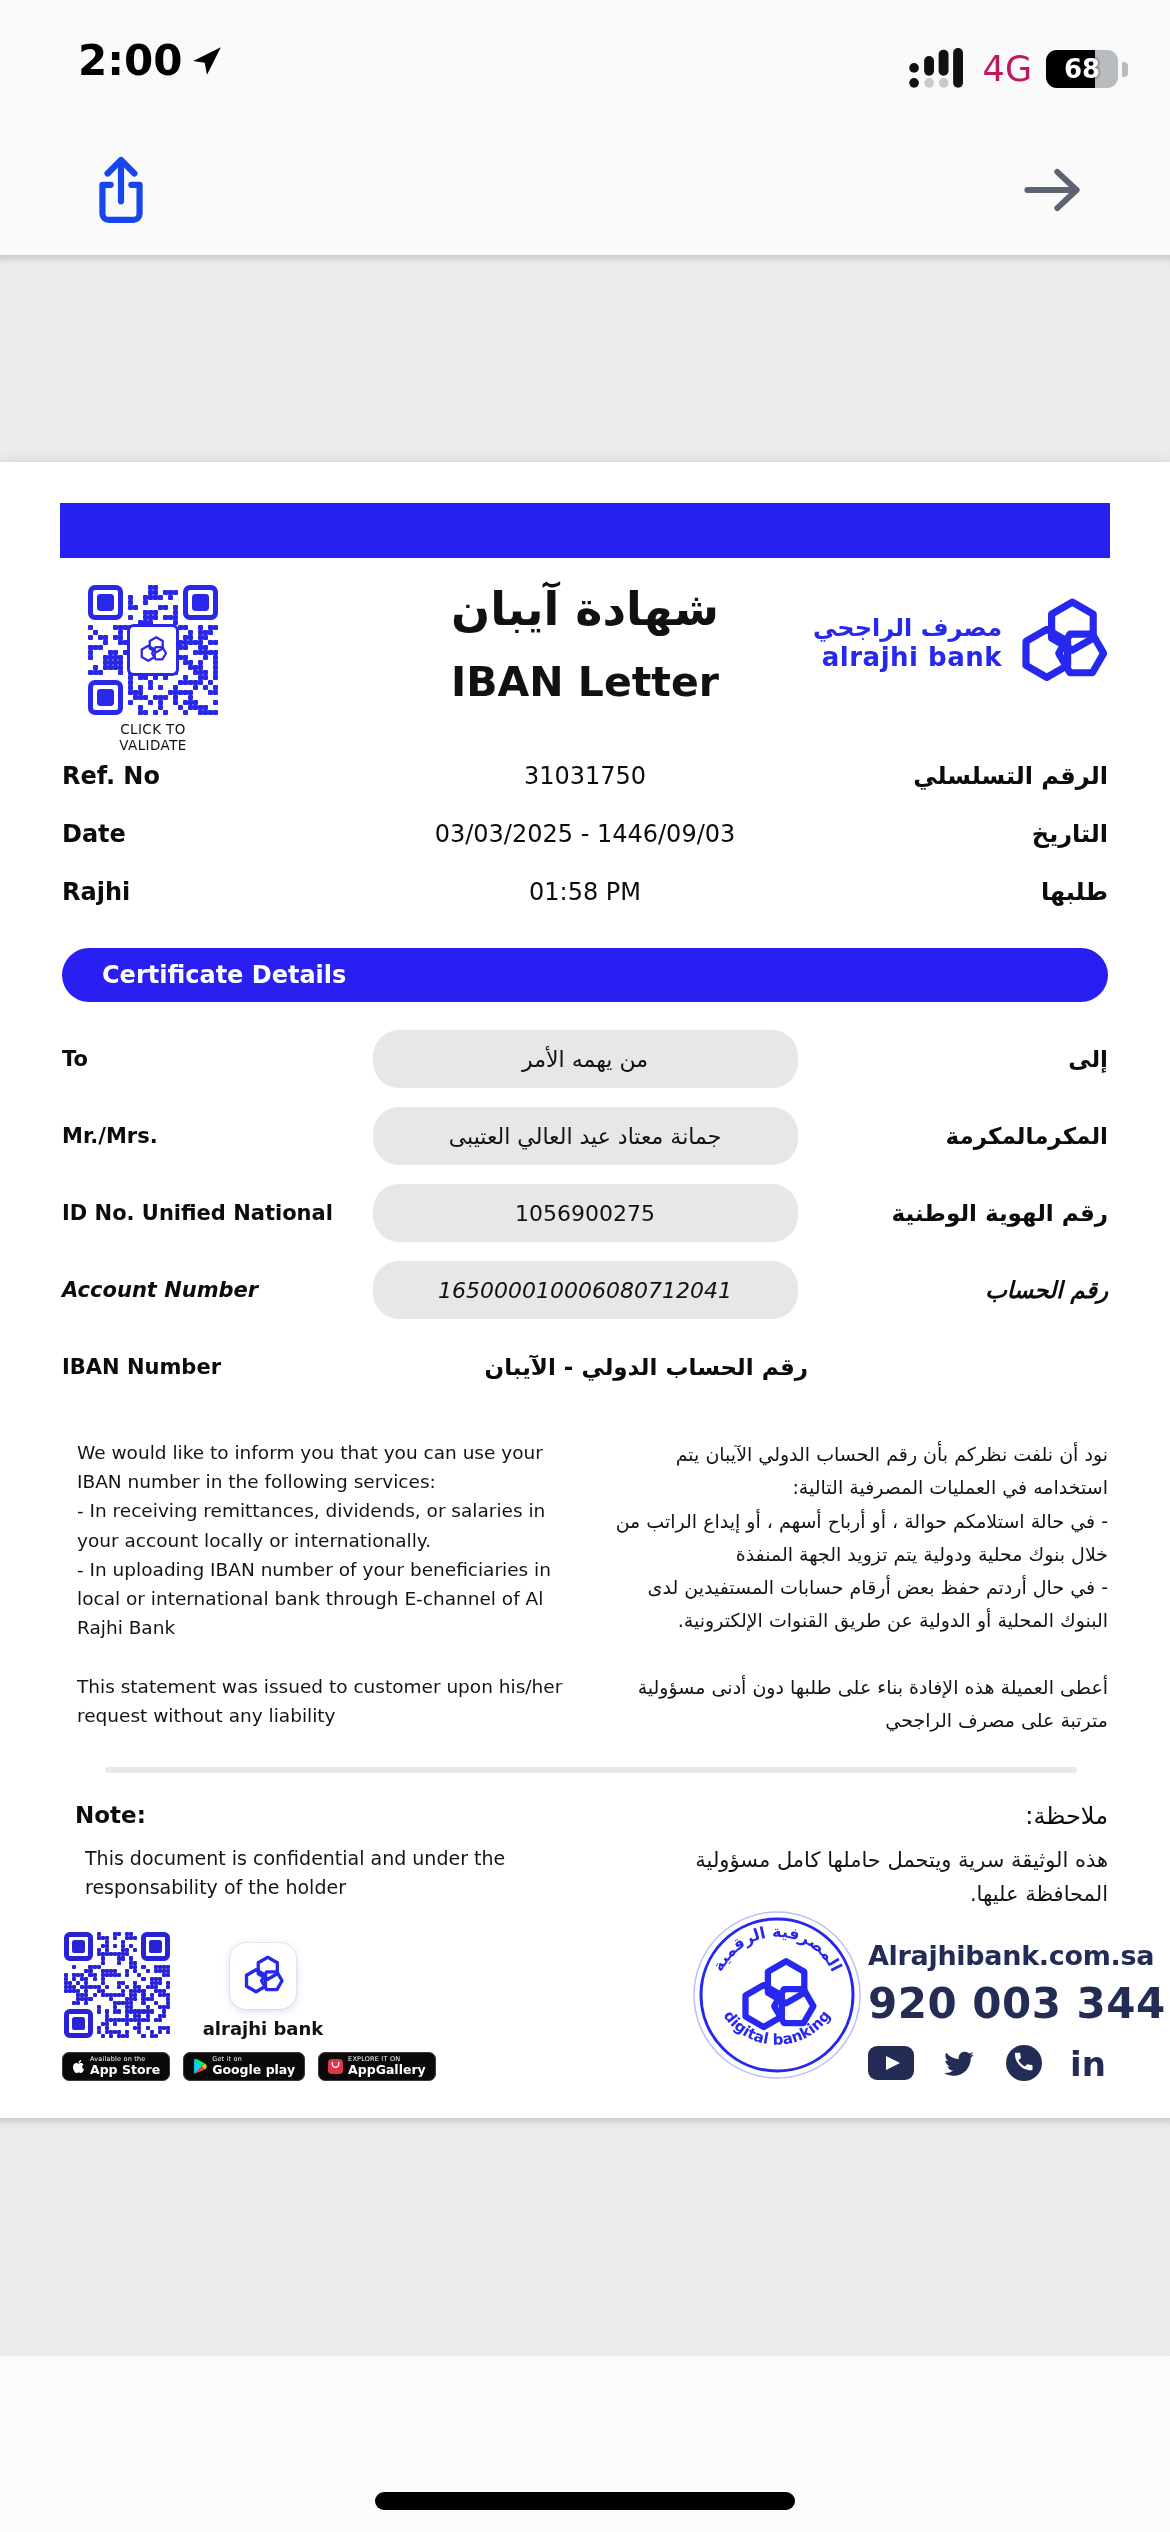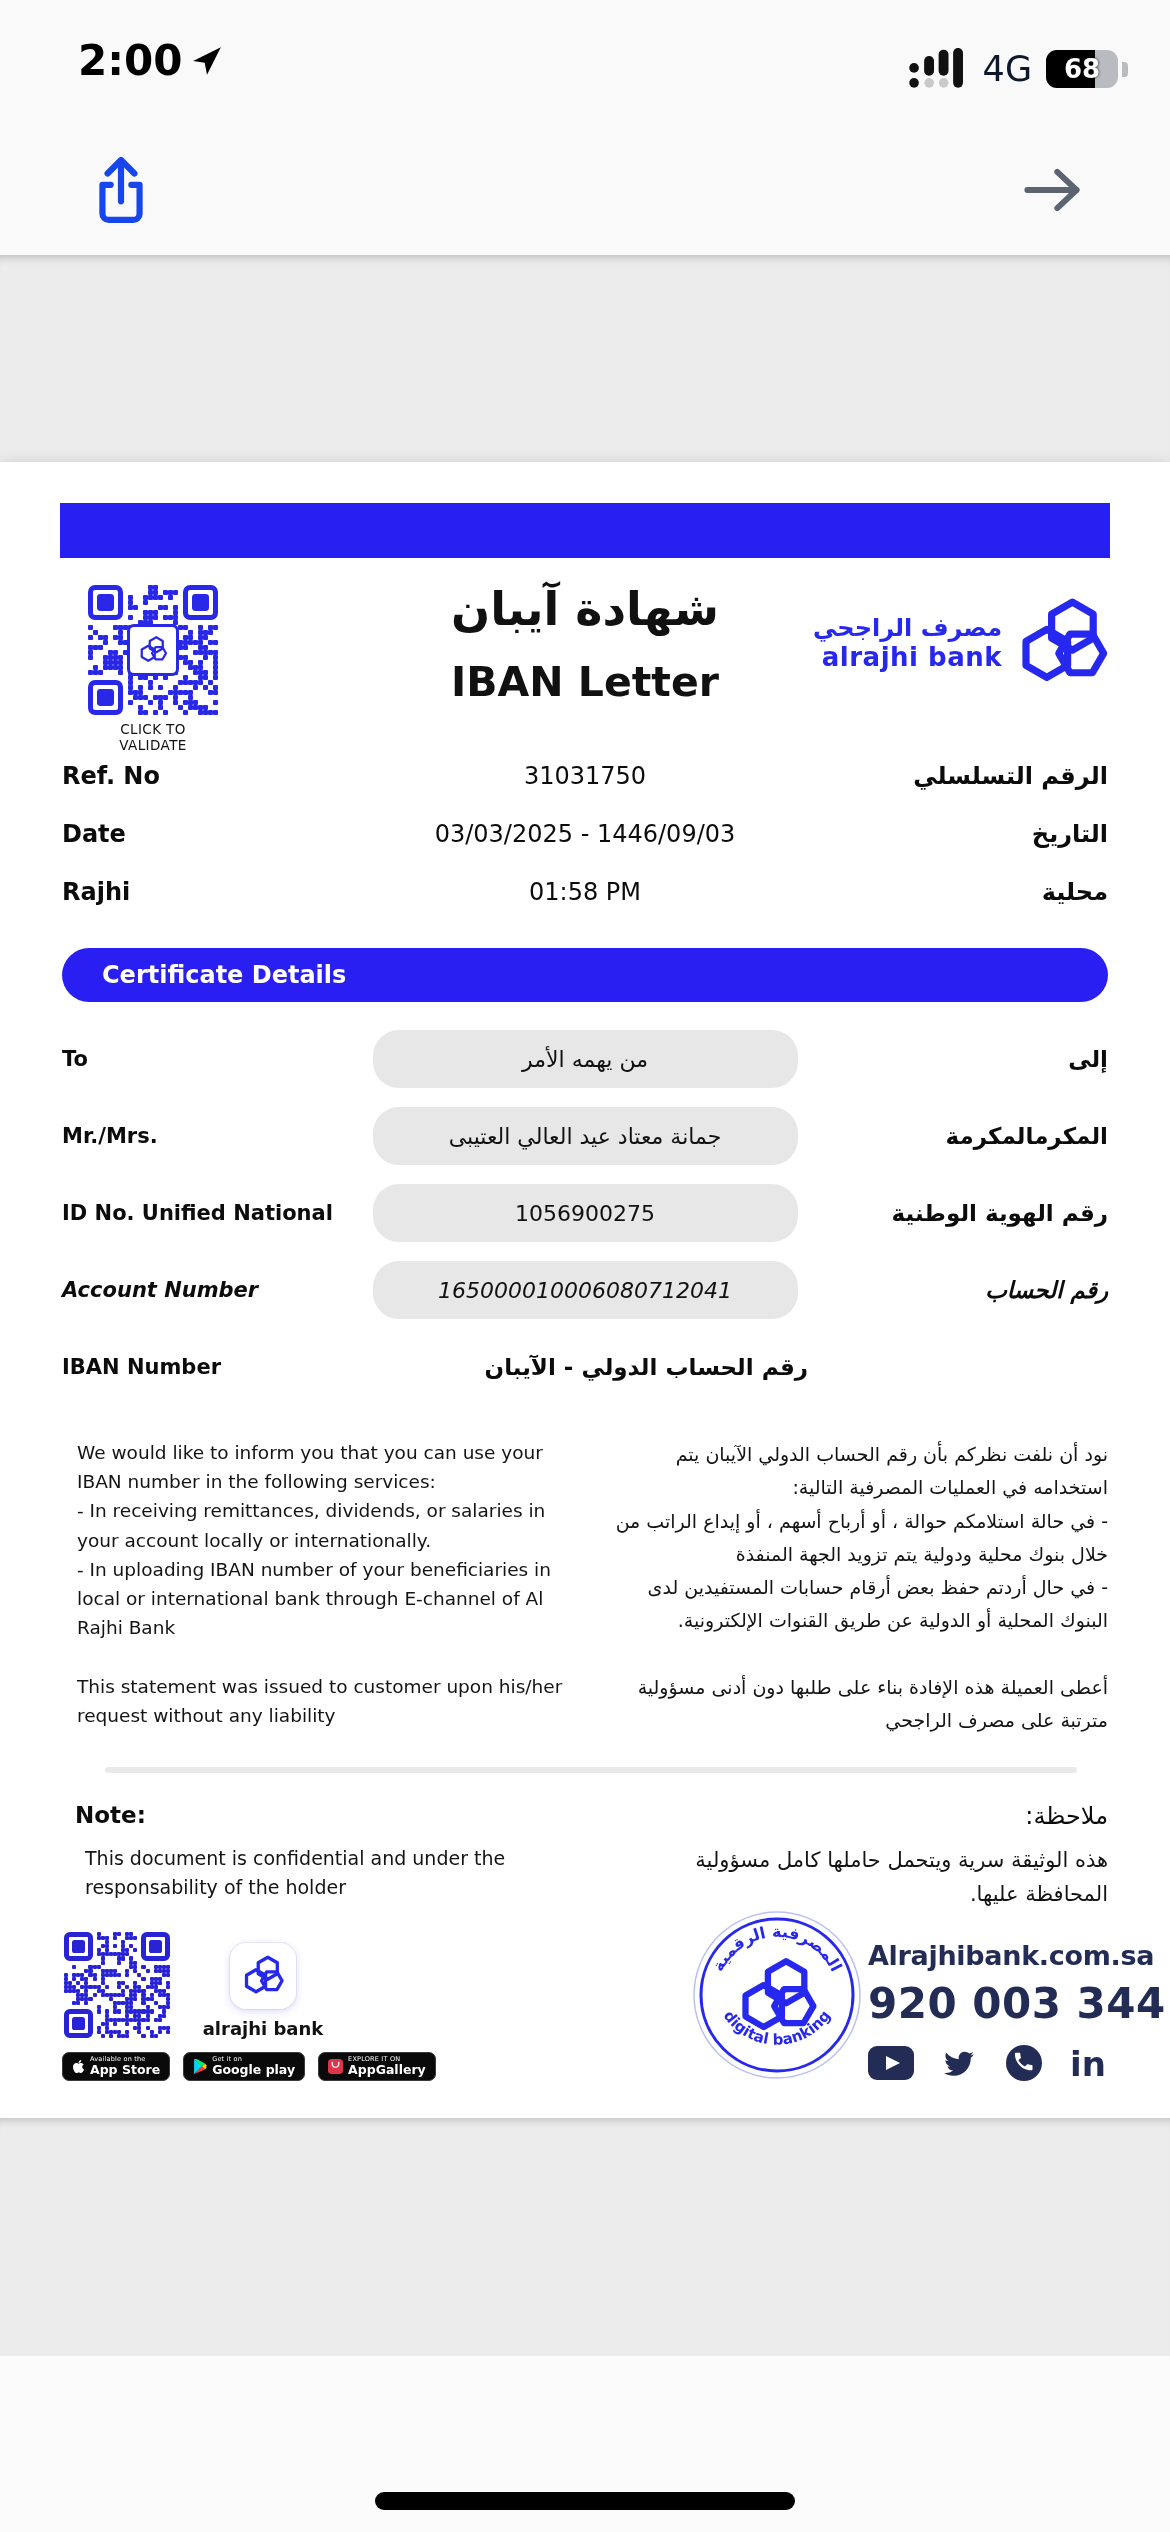--- a/index.html
+++ b/index.html
@@ -5,21 +5,21 @@
   * { margin:0; padding:0; box-sizing:border-box; }
   html,body { background:#444; }
   body { font-family:"DejaVu Sans", sans-serif; }
   .screen { position:relative; width:1170px; height:2532px; background:#f9f9f9; overflow:hidden; margin:0 auto; }
 
   
   .statusbar { position:absolute; top:0; left:0; right:0; height:135px; background:#f9f9f9; }
   .time-wrap { position:absolute; left:78px; top:36px; display:flex; align-items:center; gap:10px; }
   .time { font-size:42px; font-weight:700; color:#000; letter-spacing:0px; }
   .sb-right { position:absolute; right:42px; top:48px; display:flex; align-items:center; gap:14px; }
-  .net { font-size:35px; color:#0f172a; font-weight:400;text-align:center; }
+  .net { font-size:35px; color:#be185d; font-weight:400;text-align:center; }
   .bat { position:relative; width:72px; height:38px; border-radius:11px; background:#b8bbc0; overflow:hidden; }
   .bat-fill { position:absolute; left:0; top:0; bottom:0; background:#000; }
   .bat-txt { position:absolute; inset:0; display:flex; align-items:center; justify-content:center;
              color:#fff; font-size:26px; font-weight:700; text-shadow:0 0 3px rgba(0,0,0,.9); }
   .bat-nub { width:6px; height:15px; background:#b8bbc0; border-radius:0 4px 4px 0; margin-left:-10px; }
 
   
   .toolbar { position:absolute; top:135px; left:0; right:0; height:120px; background:#fafafa; }
   .tb-share { position:absolute; left:86px; top:14px; width:70px; height:86px; background:none; border:none; cursor:pointer; }
   .tb-next  { position:absolute; right:84px; top:28px; width:66px; height:56px; background:none; border:none; cursor:pointer; }
@@ -405,21 +405,21 @@
       <span class="m-ar">الرقم التسلسلي</span>
     </div>
     <div class="meta-row" style="top:358px;">
       <span class="m-label">Date</span>
       <span class="m-value">03/03/2025 - 1446/09/03</span>
       <span class="m-ar">التاريخ</span>
     </div>
     <div class="meta-row" style="top:416px;">
       <span class="m-label">Rajhi</span>
       <span class="m-value">01:58 PM</span>
-      <span class="m-ar">محلية</span>
+      <span class="m-ar">طلبها</span>
     </div>
 
     <div class="section-pill">
       <span>Certificate Details</span>
     </div>
 
     <div class="field-row" style="top:645px;">
       <span class="f-label">Mr./Mrs.</span>
       <span class="f-pill" dir="rtl">جمانة معتاد عيد العالي العتيبى</span>
       <span class="f-ar">المكرمالمكرمة</span>

